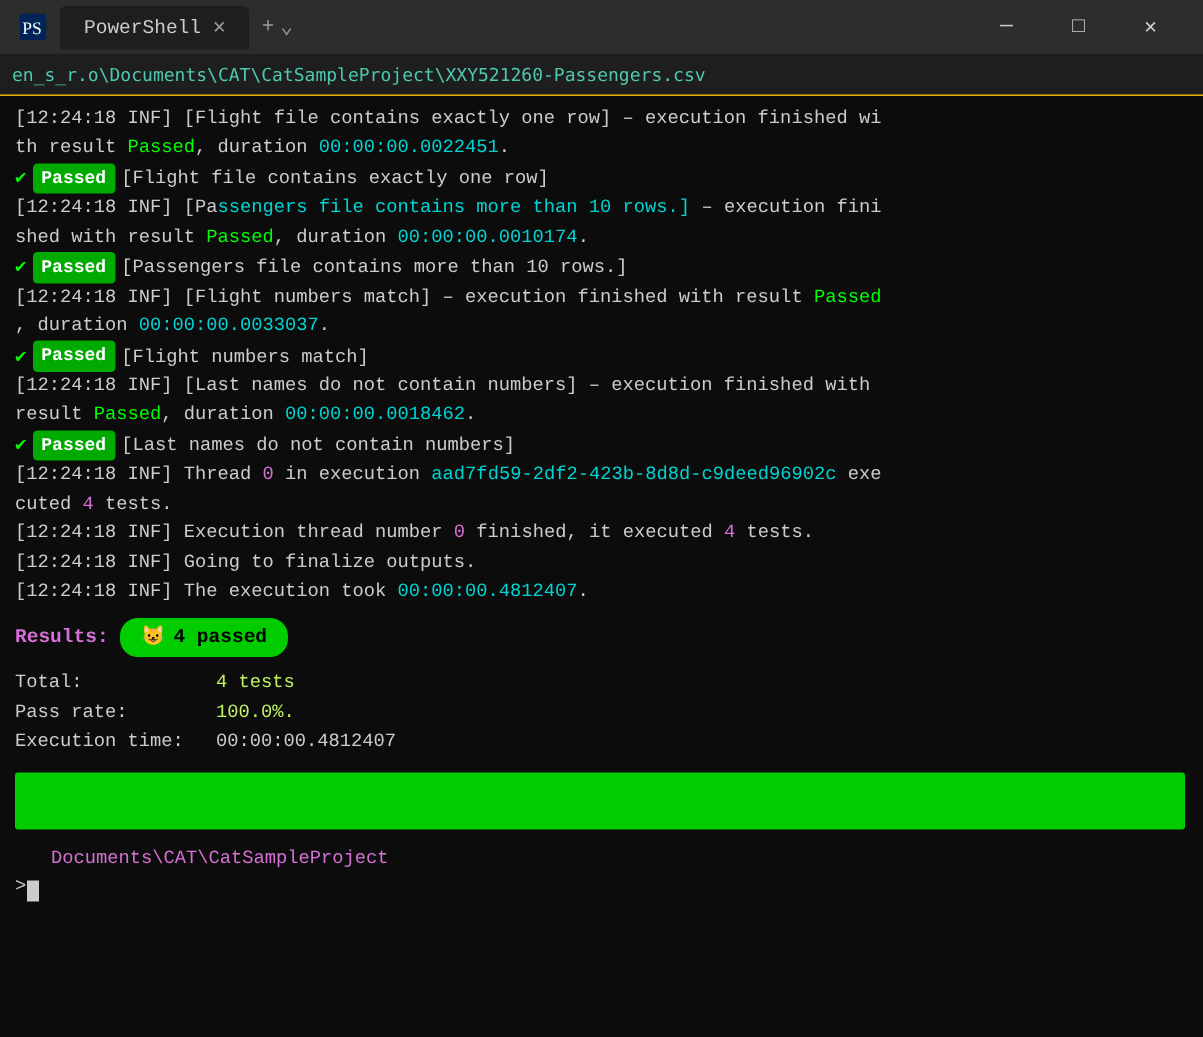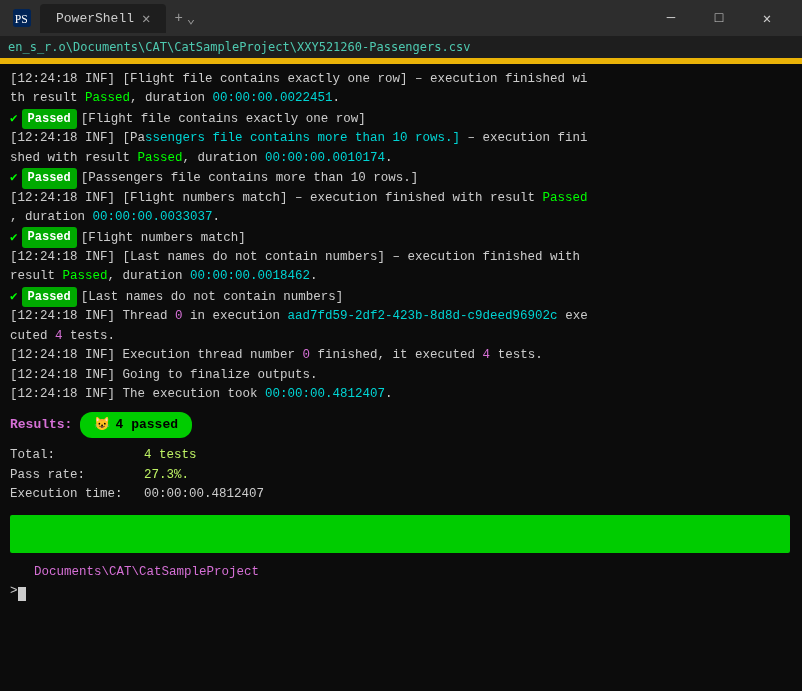--- a/index.html
+++ b/index.html
@@ -69,21 +69,21 @@
       gap: 4px;
       margin-left: 8px;
       color: #999;
       font-size: 14px;
     }
 
     
     .address-bar {
       background: #1e1e1e;
       padding: 4px 8px;
-      border-bottom: 6px solid #eab308;
+      border-bottom: 1px solid #eab308;
     }
     .address-text {
       color: #4ec9b0;
       font-size: 12px;
       font-family: 'Consolas', monospace;
     }
 
     
     .terminal-body {
       background: #0c0c0c;
@@ -320,21 +320,21 @@
     </span>
   </div>
 
   <div class="stats-section">
     <div class="stat-line">
       <span class="stat-label">Total:</span>
       <span class="stat-value">4 tests</span>
     </div>
     <div class="stat-line">
       <span class="stat-label">Pass rate:</span>
-      <span class="stat-value">27.3%.</span>
+      <span class="stat-value">100.0%.</span>
     </div>
     <div class="stat-line">
       <span class="stat-label">Execution time:</span>
       <span class="stat-value-white">00:00:00.4812407</span>
     </div>
   </div>
 
   <div class="green-bar"></div>
 
   <div class="prompt-section">

